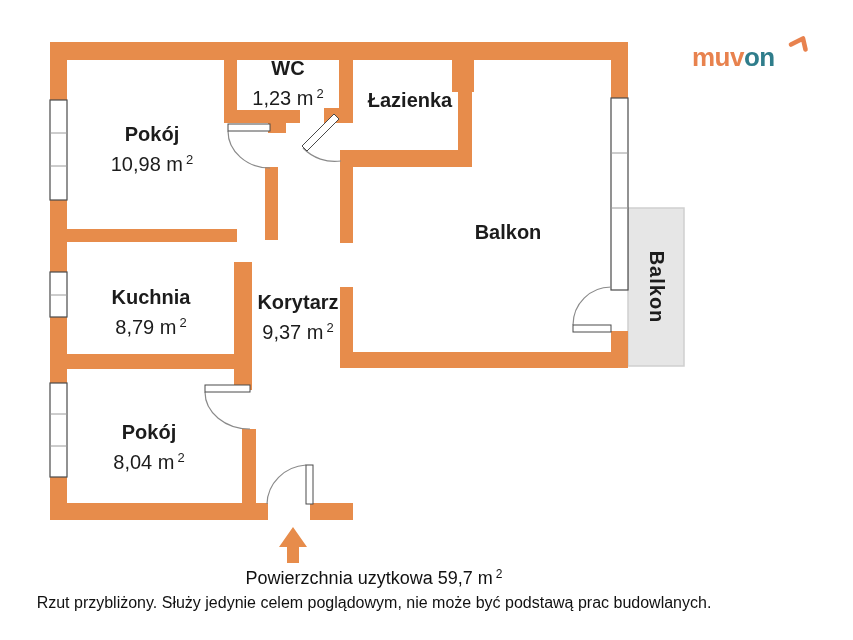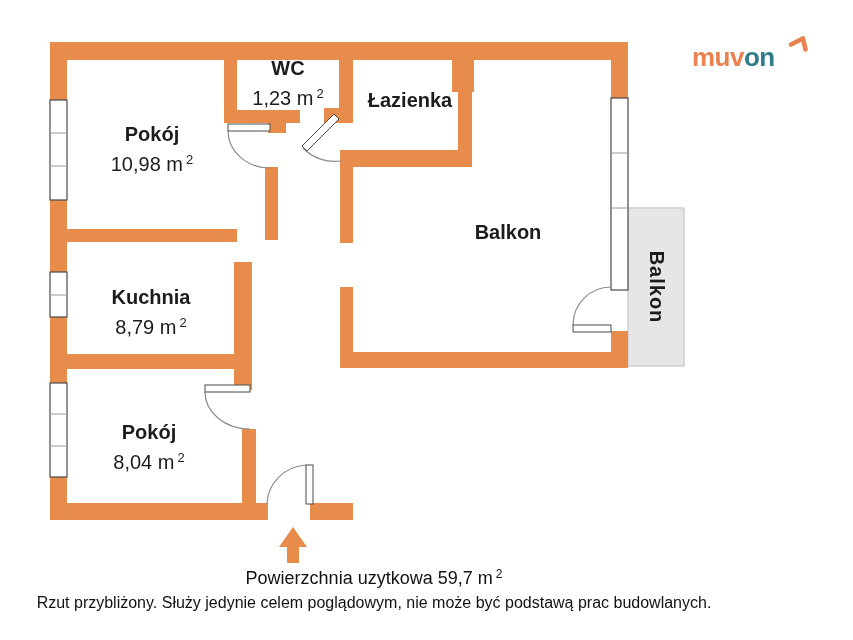--- a/index.html
+++ b/index.html
@@ -127,20 +127,24 @@
 
   <div class="room-label" style="left:508px; top:220px;">
     <div class="room-name">Balkon</div>
   </div>
 
   <div class="room-label" style="left:151px; top:285px;">
     <div class="room-name">Kuchnia</div>
     <div class="room-area"><span>8,79 m</span><span class="sup">2</span></div>
   </div>
 
+  <div class="room-label" style="left:298px; top:290px;">
+    <div class="room-name">Korytarz</div>
+    <div class="room-area"><span>9,37 m</span><span class="sup">2</span></div>
+  </div>
 
   <div class="room-label" style="left:149px; top:420px;">
     <div class="room-name">Pokój</div>
     <div class="room-area"><span>8,04 m</span><span class="sup">2</span></div>
   </div>
 
   <div class="balcony-label">Balkon</div>
 
   <div class="logo">
     <span class="p1">muv</span><span class="p2">on</span>

